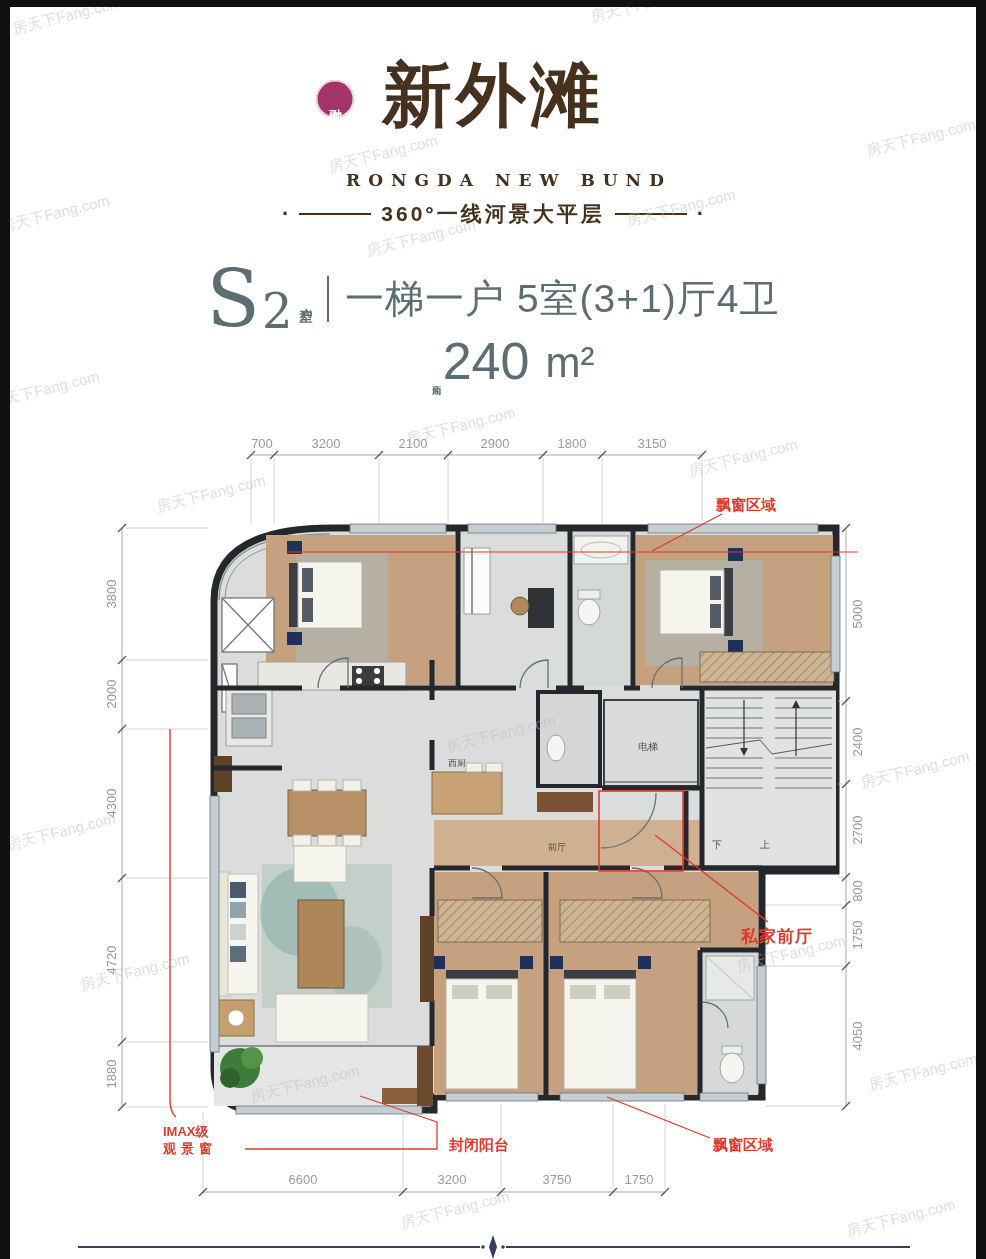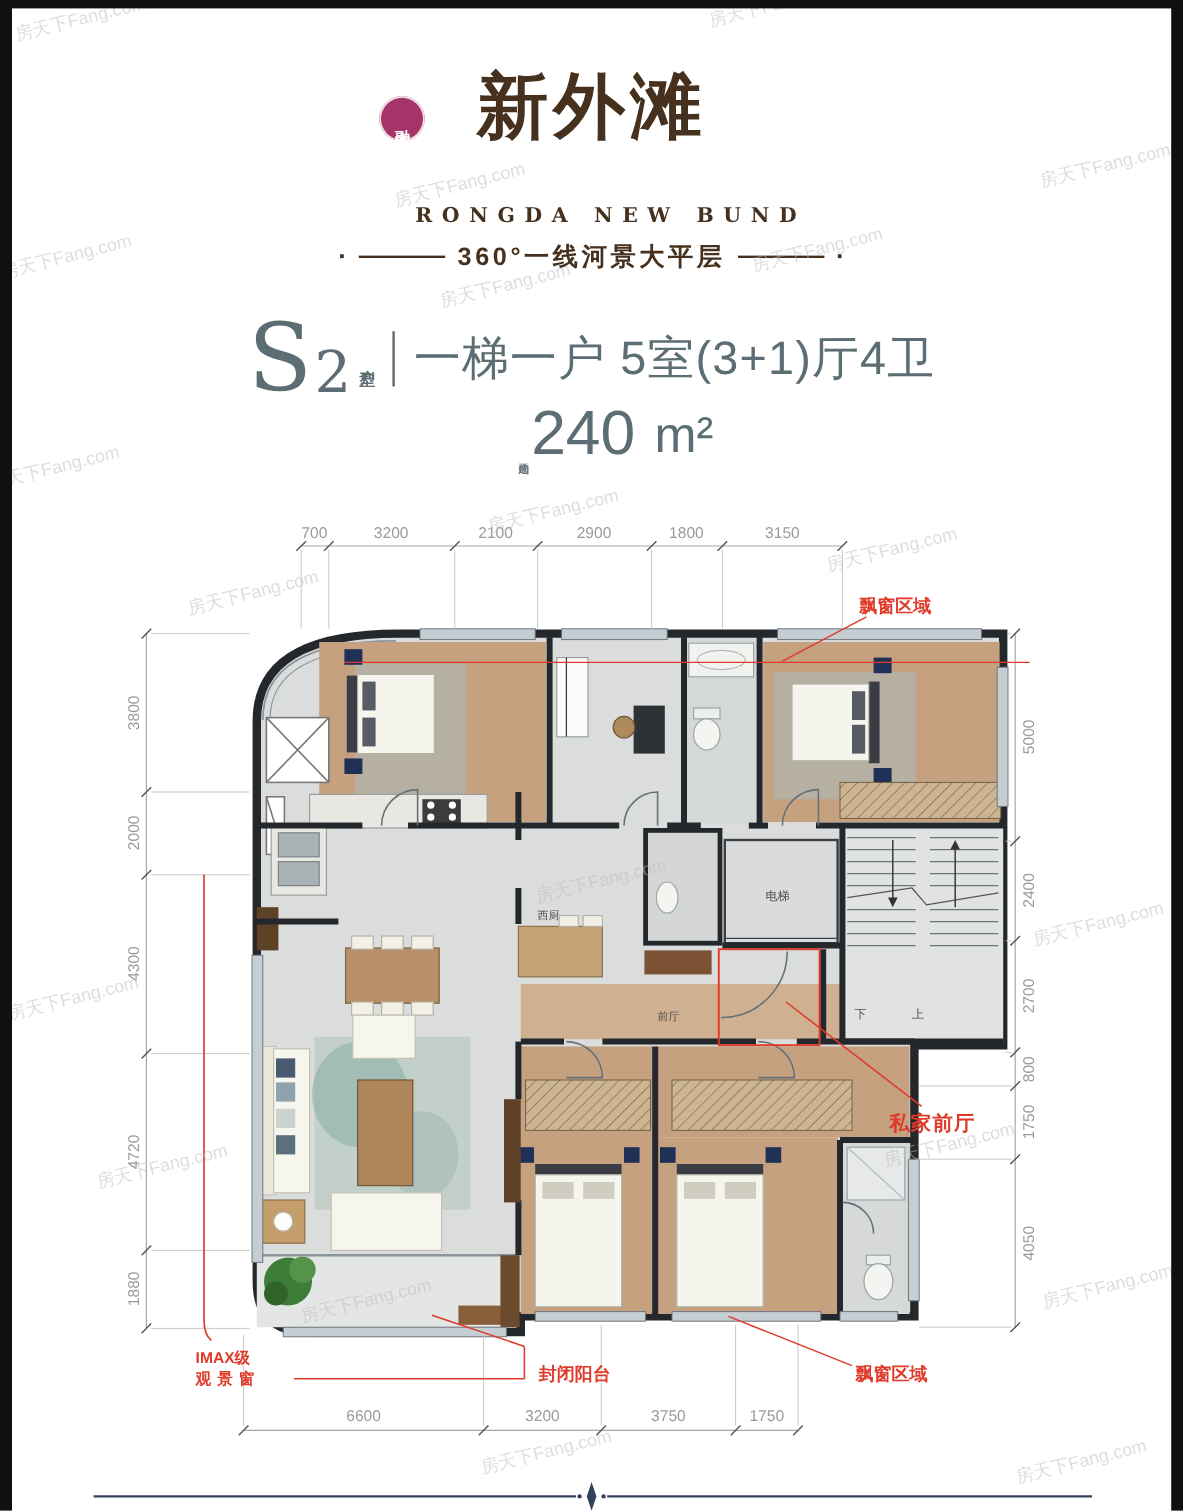--- a/index.html
+++ b/index.html
@@ -6,21 +6,21 @@
   body{width:986px;height:1259px;overflow:hidden;background:#fff;
        font-family:"Liberation Sans","DejaVu Sans",sans-serif;}
   .stage{position:relative;width:986px;height:1259px;background:#fff;overflow:hidden;}
   .edge{position:absolute;background:#101010;}
   .edge-left{left:0;top:0;width:10px;height:1259px;}
   .edge-right{right:0;top:0;width:10px;height:1259px;}
   .edge-top{left:0;top:0;width:986px;height:7px;}
   
   .logo-cn{position:absolute;top:58px;left:0;width:986px;text-align:center;
            font-family:"DejaVu Serif","Liberation Serif",serif;font-weight:bold;
-           font-size:60px;line-height:1.05;color:#46311e;letter-spacing:4px;}
+           font-size:70px;line-height:1.05;color:#46311e;letter-spacing:4px;}
   .logo-badge{position:absolute;top:80px;left:316px;width:38px;height:38px;border-radius:50%;
            background:#a53568;color:#fff;display:flex;align-items:center;justify-content:center;
            box-shadow:inset 0 0 0 1.5px rgba(255,255,255,.85);
            writing-mode:vertical-rl;font-size:13px;font-weight:bold;letter-spacing:1px;}
   .logo-en{position:absolute;top:170px;left:16px;width:986px;text-align:center;
            font-family:"DejaVu Serif","Liberation Serif",serif;font-weight:bold;
            font-size:17px;letter-spacing:8px;color:#46311e;}
   .tagline{position:absolute;top:200px;left:0;width:986px;display:flex;
            align-items:center;justify-content:center;gap:10px;color:#46311e;}
   .tagline .dot{font-size:22px;font-weight:bold;line-height:0;}

